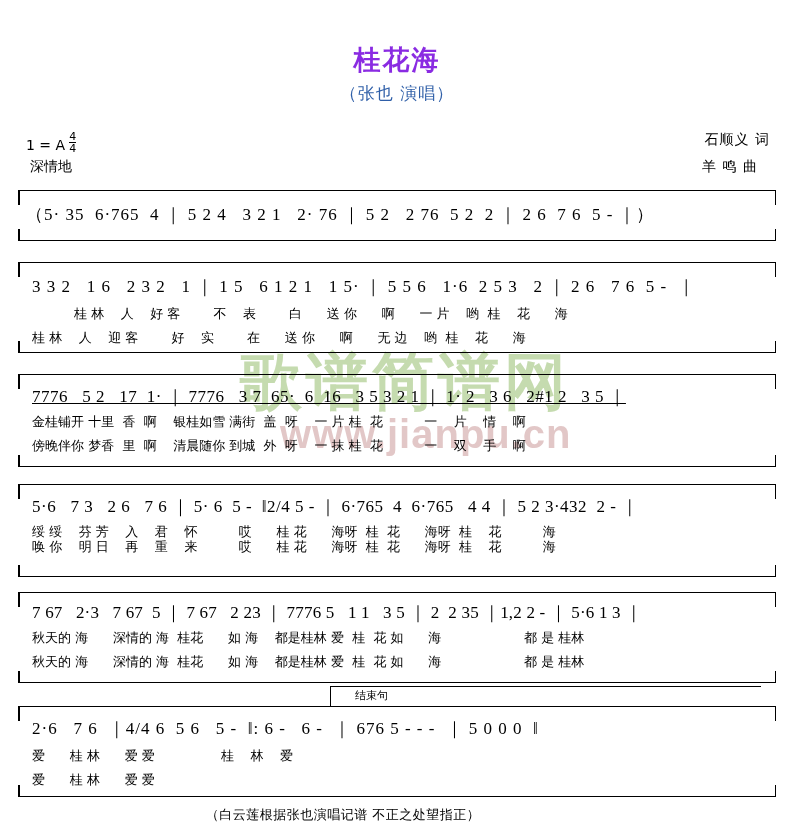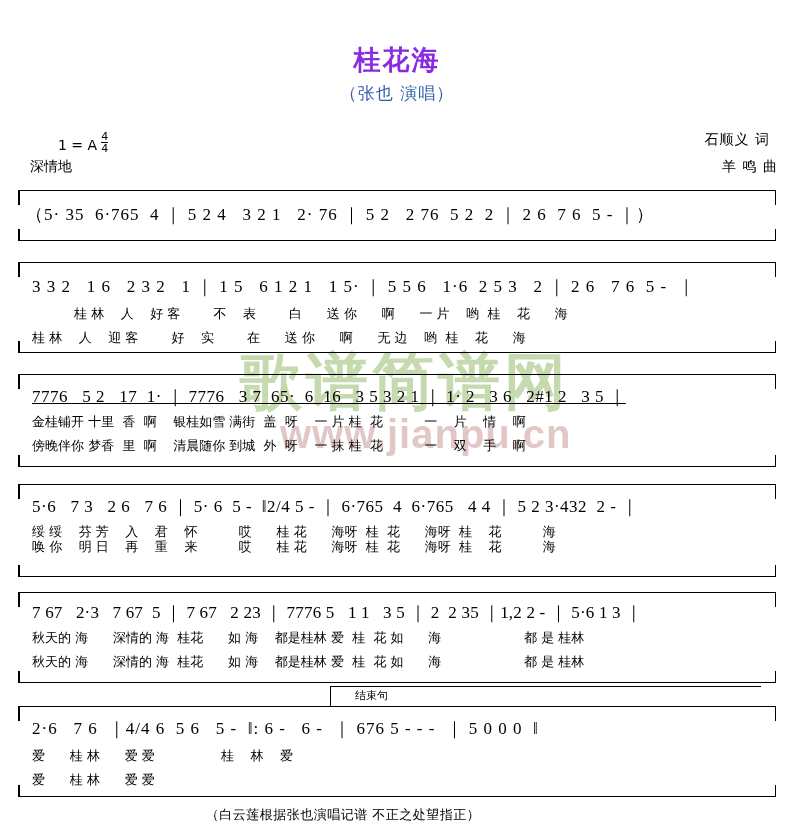--- a/index.html
+++ b/index.html
@@ -44,21 +44,20 @@
     color: #2f5fa8;
     letter-spacing: 1px;
   }
   
   .key-sig {
     position: absolute;
     left: 26px;
     top: 131px;
     font-size: 14px;
     letter-spacing: 0px;
-    margin-left: 32px;
   }
   .frac {
     display: inline-block;
     vertical-align: -2px;
     text-align: center;
     line-height: 1.0;
     font-size: 11px;
     margin-left: 4px;
   }
   .frac .num { display:block; }
@@ -73,21 +72,21 @@
     position: absolute;
     right: 24px;
     top: 131px;
     font-size: 14px;
     letter-spacing: 1px;
     text-align: right;
     white-space: nowrap;
   }
   .credit-music {
     position: absolute;
-    right: 16px;
+    right: 36px;
     top: 158px;
     font-size: 14px;
     letter-spacing: 1px;
     text-align: right;
     white-space: nowrap;
   }
   
   .watermark {
     position: absolute;
     left: 240px;

